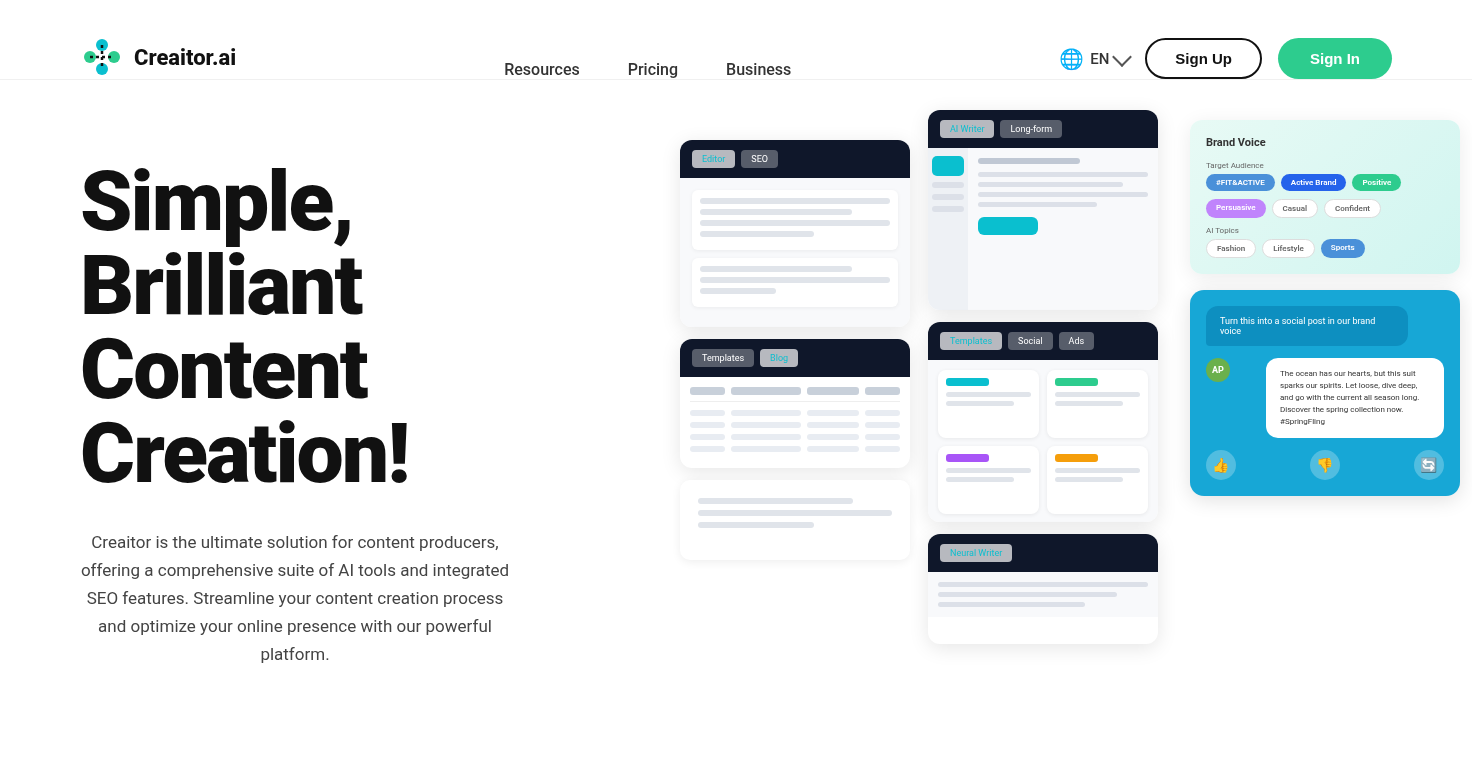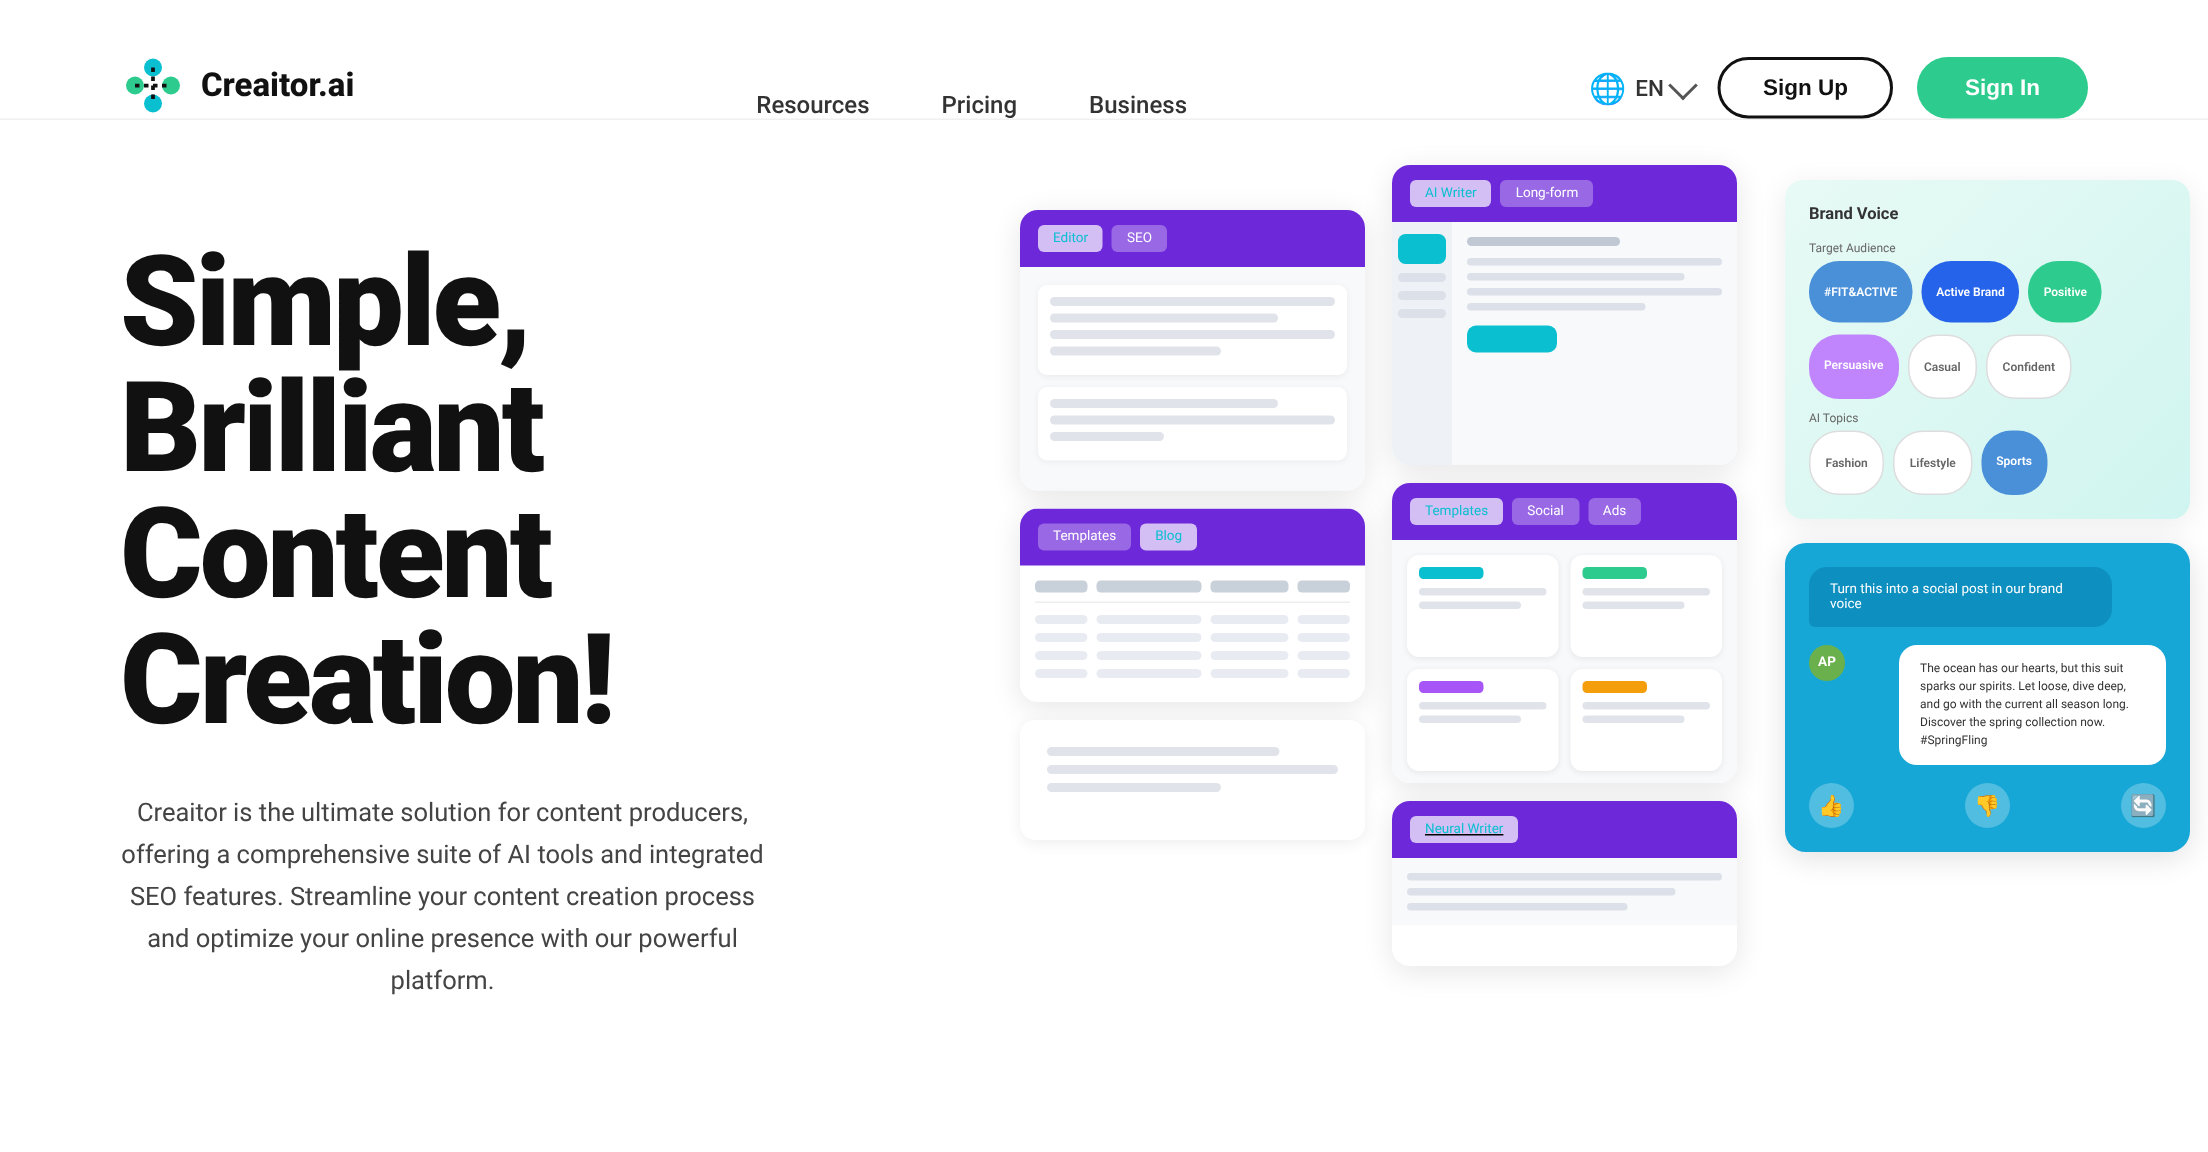--- a/index.html
+++ b/index.html
@@ -192,21 +192,21 @@
 
     
     .screenshot-card {
       border-radius: 12px;
       overflow: hidden;
       box-shadow: 0 4px 20px rgba(0,0,0,0.1);
     }
 
     
     .card-header-cyan {
-      background: #6d28d9;
+      background: #0f172a;
       padding: 10px 12px;
       display: flex;
       gap: 6px;
       align-items: center;
     }
 
     .card-tab {
       background: rgba(255,255,255,0.3);
       border-radius: 4px;
       padding: 4px 10px;
@@ -262,21 +262,21 @@
     }
 
     .bv-row {
       display: flex;
       gap: 6px;
       margin-bottom: 8px;
     }
 
     .bv-pill {
       border-radius: 20px;
-      padding: 16px 10px;
+      padding: 4px 10px;
       font-size: 8px;
       font-weight: 600;
     }
 
     .bv-pill.blue { background: #4a90d9; color: #fff; }
     .bv-pill.active-blue { background: #2563eb; color: #fff; }
     .bv-pill.green { background: #2dcc8e; color: #fff; }
     .bv-pill.purple { background: #c084fc; color: #fff; }
     .bv-pill.outline { background: #fff; color: #666; border: 1px solid #ddd; }
 
@@ -554,21 +554,21 @@
             <div style="height:5px;background:#e0e4ea;border-radius:3px;width:80%;"></div>
           </div>
           <div style="background:#fff;border-radius:8px;padding:8px;box-shadow:0 1px 4px rgba(0,0,0,0.07);">
             <div style="height:8px;background:#f59e0b;border-radius:3px;margin-bottom:6px;width:50%;"></div>
             <div style="height:5px;background:#e0e4ea;border-radius:3px;margin-bottom:4px;"></div>
             <div style="height:5px;background:#e0e4ea;border-radius:3px;width:80%;"></div>
           </div>
         </div>
       </div>
 
-      <div class="screenshot-card" style="height:110px;overflow:hidden;text-decoration:underline;">
+      <div class="screenshot-card" style="height:110px;overflow:hidden;">
         <div class="card-header-cyan">
           <div class="card-tab active">Neural Writer</div>
         </div>
         <div style="background:#f8f9fb;padding:10px;">
           <div style="height:5px;background:#dce0e8;border-radius:3px;margin-bottom:5px;"></div>
           <div style="height:5px;background:#dce0e8;border-radius:3px;margin-bottom:5px;width:85%;"></div>
           <div style="height:5px;background:#dce0e8;border-radius:3px;width:70%;"></div>
         </div>
       </div>
     </div>

